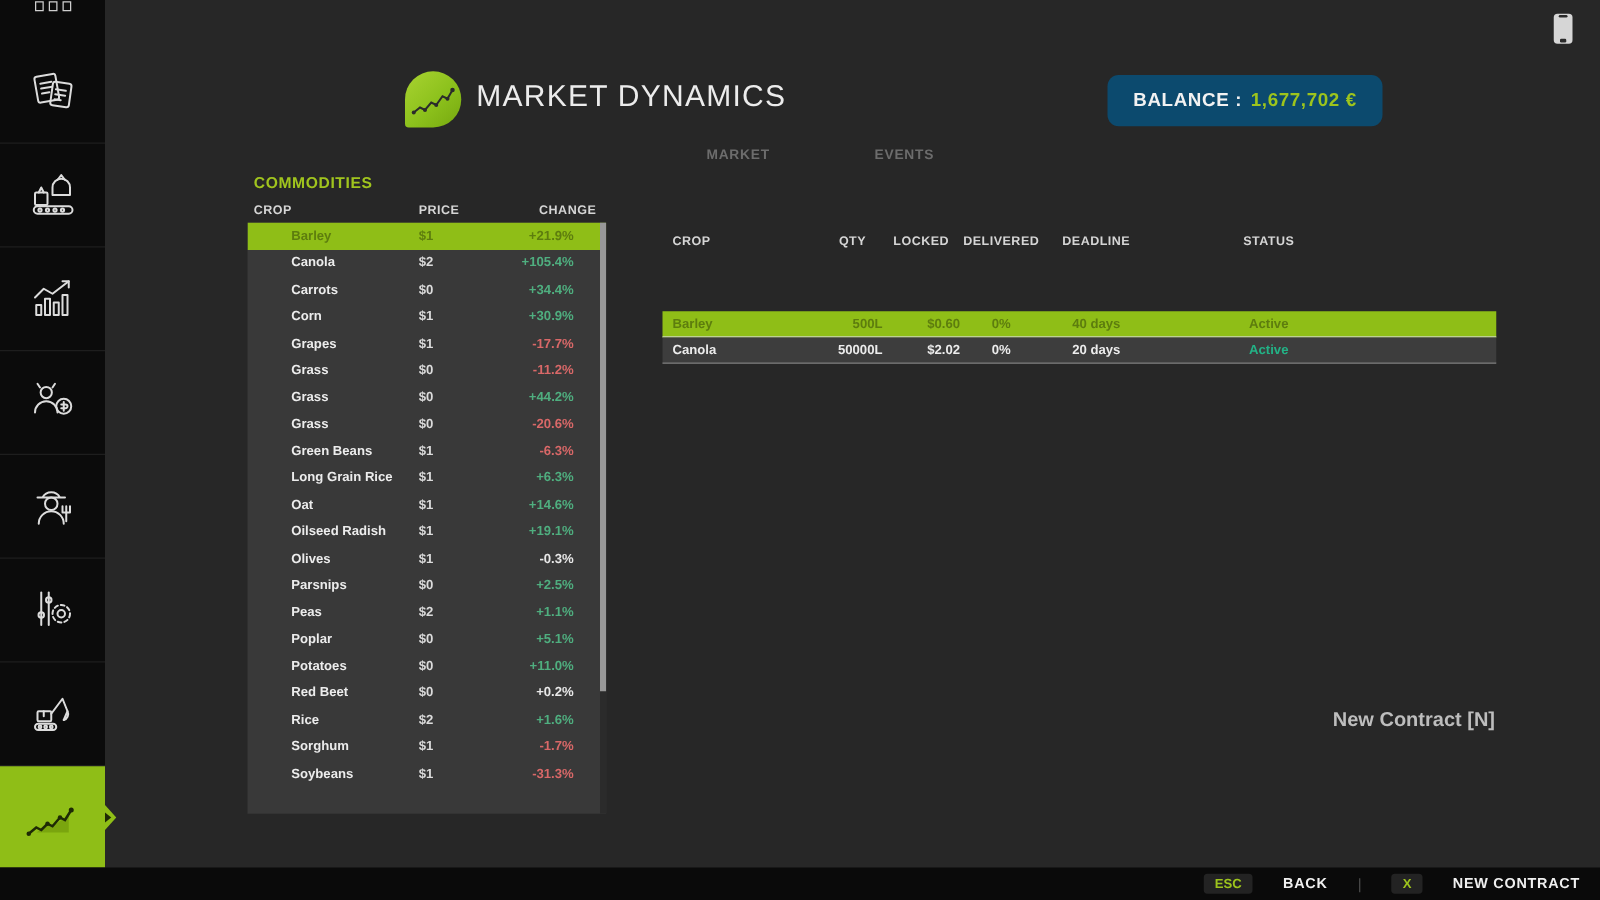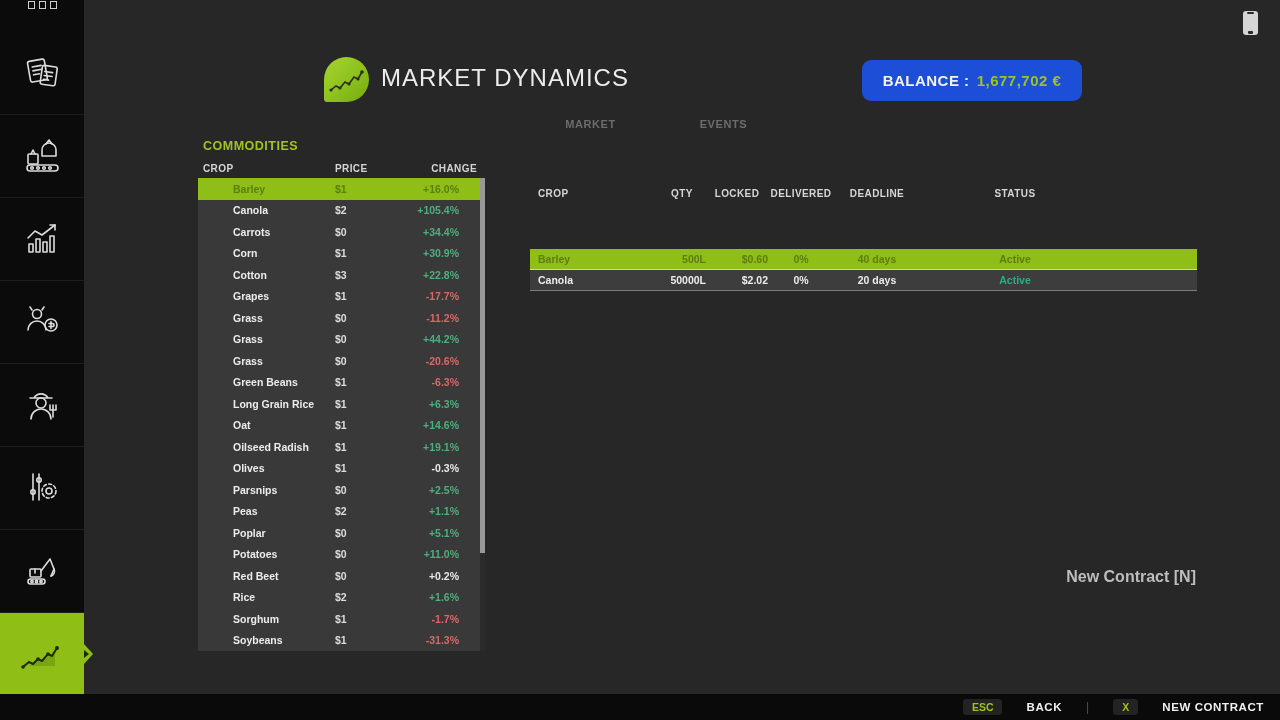--- a/index.html
+++ b/index.html
@@ -27,21 +27,21 @@
   .top-fragment { position:absolute; left:26px; top:0; width:34px; height:11px; overflow:hidden; }
   .top-fragment i { position:absolute; bottom:2px; width:7px; height:8px; border:1.5px solid #cfcfcf; }
   .top-fragment i:nth-child(1){ left:2px; } .top-fragment i:nth-child(2){ left:13px; } .top-fragment i:nth-child(3){ left:24px; }
 
   
   .logo { position:absolute; left:324px; top:57px; width:45px; height:45px;
       background:linear-gradient(135deg,#a9d331 0%,#8cc11c 55%,#76a80f 100%);
       border-radius:50% 50% 50% 3px; }
   .logo svg { position:absolute; left:4px; top:7px; }
   .page-title { position:absolute; left:381px; top:64px; font-size:24px; color:#ececec; letter-spacing:1px; font-weight:500; }
-  .balance { position:absolute; left:862px; top:60px; width:220px; height:41px; background:#1d4ed8; border-radius:9px;
+  .balance { position:absolute; left:886px; top:60px; width:220px; height:41px; background:#0c4a6e; border-radius:9px;
       display:flex; align-items:center; justify-content:center; gap:7px; }
   .balance .lbl { color:#f2f2f2; font-size:15px; font-weight:bold; letter-spacing:0.5px; }
   .balance .val { color:#9dc41d; font-size:15px; font-weight:bold; letter-spacing:0.5px; }
 
   
   .tabs { position:absolute; left:524px; top:118px; display:flex; }
   .tab { width:133px; text-align:center; font-size:11px; font-weight:bold; letter-spacing:0.6px;
       color:#6c6c6c; padding-bottom:22px; border-bottom:3px solid transparent; cursor:pointer; }
   .tab.active { color:#17c28e; border-bottom-color:#17c28e; }
 
@@ -238,45 +238,39 @@
     <div class="comm-head" id="comm-head">
         <span>CROP</span>
         <span>PRICE</span>
         <span>CHANGE</span>
       </div>
     <div class="comm-list" id="comm-list">
       <div class="c-row selected">
           <span><span class="crop-dot" style="background: rgb(194, 145, 46);"></span></span>
           <span class="nm">Barley</span>
           <span class="pr">$1</span>
-          <span class="ch pos">+16.0%</span>
+          <span class="ch pos">+21.9%</span>
         </div>
         <div class="c-row">
           <span><span class="crop-dot" style="background: rgb(217, 197, 53);"></span></span>
           <span class="nm">Canola</span>
           <span class="pr">$2</span>
           <span class="ch pos">+105.4%</span>
         </div>
         <div class="c-row">
           <span><span class="crop-dot" style="background: rgb(224, 118, 42);"></span></span>
           <span class="nm">Carrots</span>
           <span class="pr">$0</span>
           <span class="ch pos">+34.4%</span>
         </div>
         <div class="c-row">
           <span><span class="crop-dot" style="background: rgb(227, 191, 45);"></span></span>
           <span class="nm">Corn</span>
           <span class="pr">$1</span>
           <span class="ch pos">+30.9%</span>
-        </div>
-        <div class="c-row">
-          <span><span class="crop-dot" style="background: rgb(230, 226, 216);"></span></span>
-          <span class="nm">Cotton</span>
-          <span class="pr">$3</span>
-          <span class="ch pos">+22.8%</span>
         </div>
         <div class="c-row">
           <span><span class="crop-dot" style="background: rgb(129, 100, 173);"></span></span>
           <span class="nm">Grapes</span>
           <span class="pr">$1</span>
           <span class="ch neg">-17.7%</span>
         </div>
         <div class="c-row">
           <span><span class="crop-dot" style="background: rgb(88, 168, 59);"></span></span>
           <span class="nm">Grass</span>

